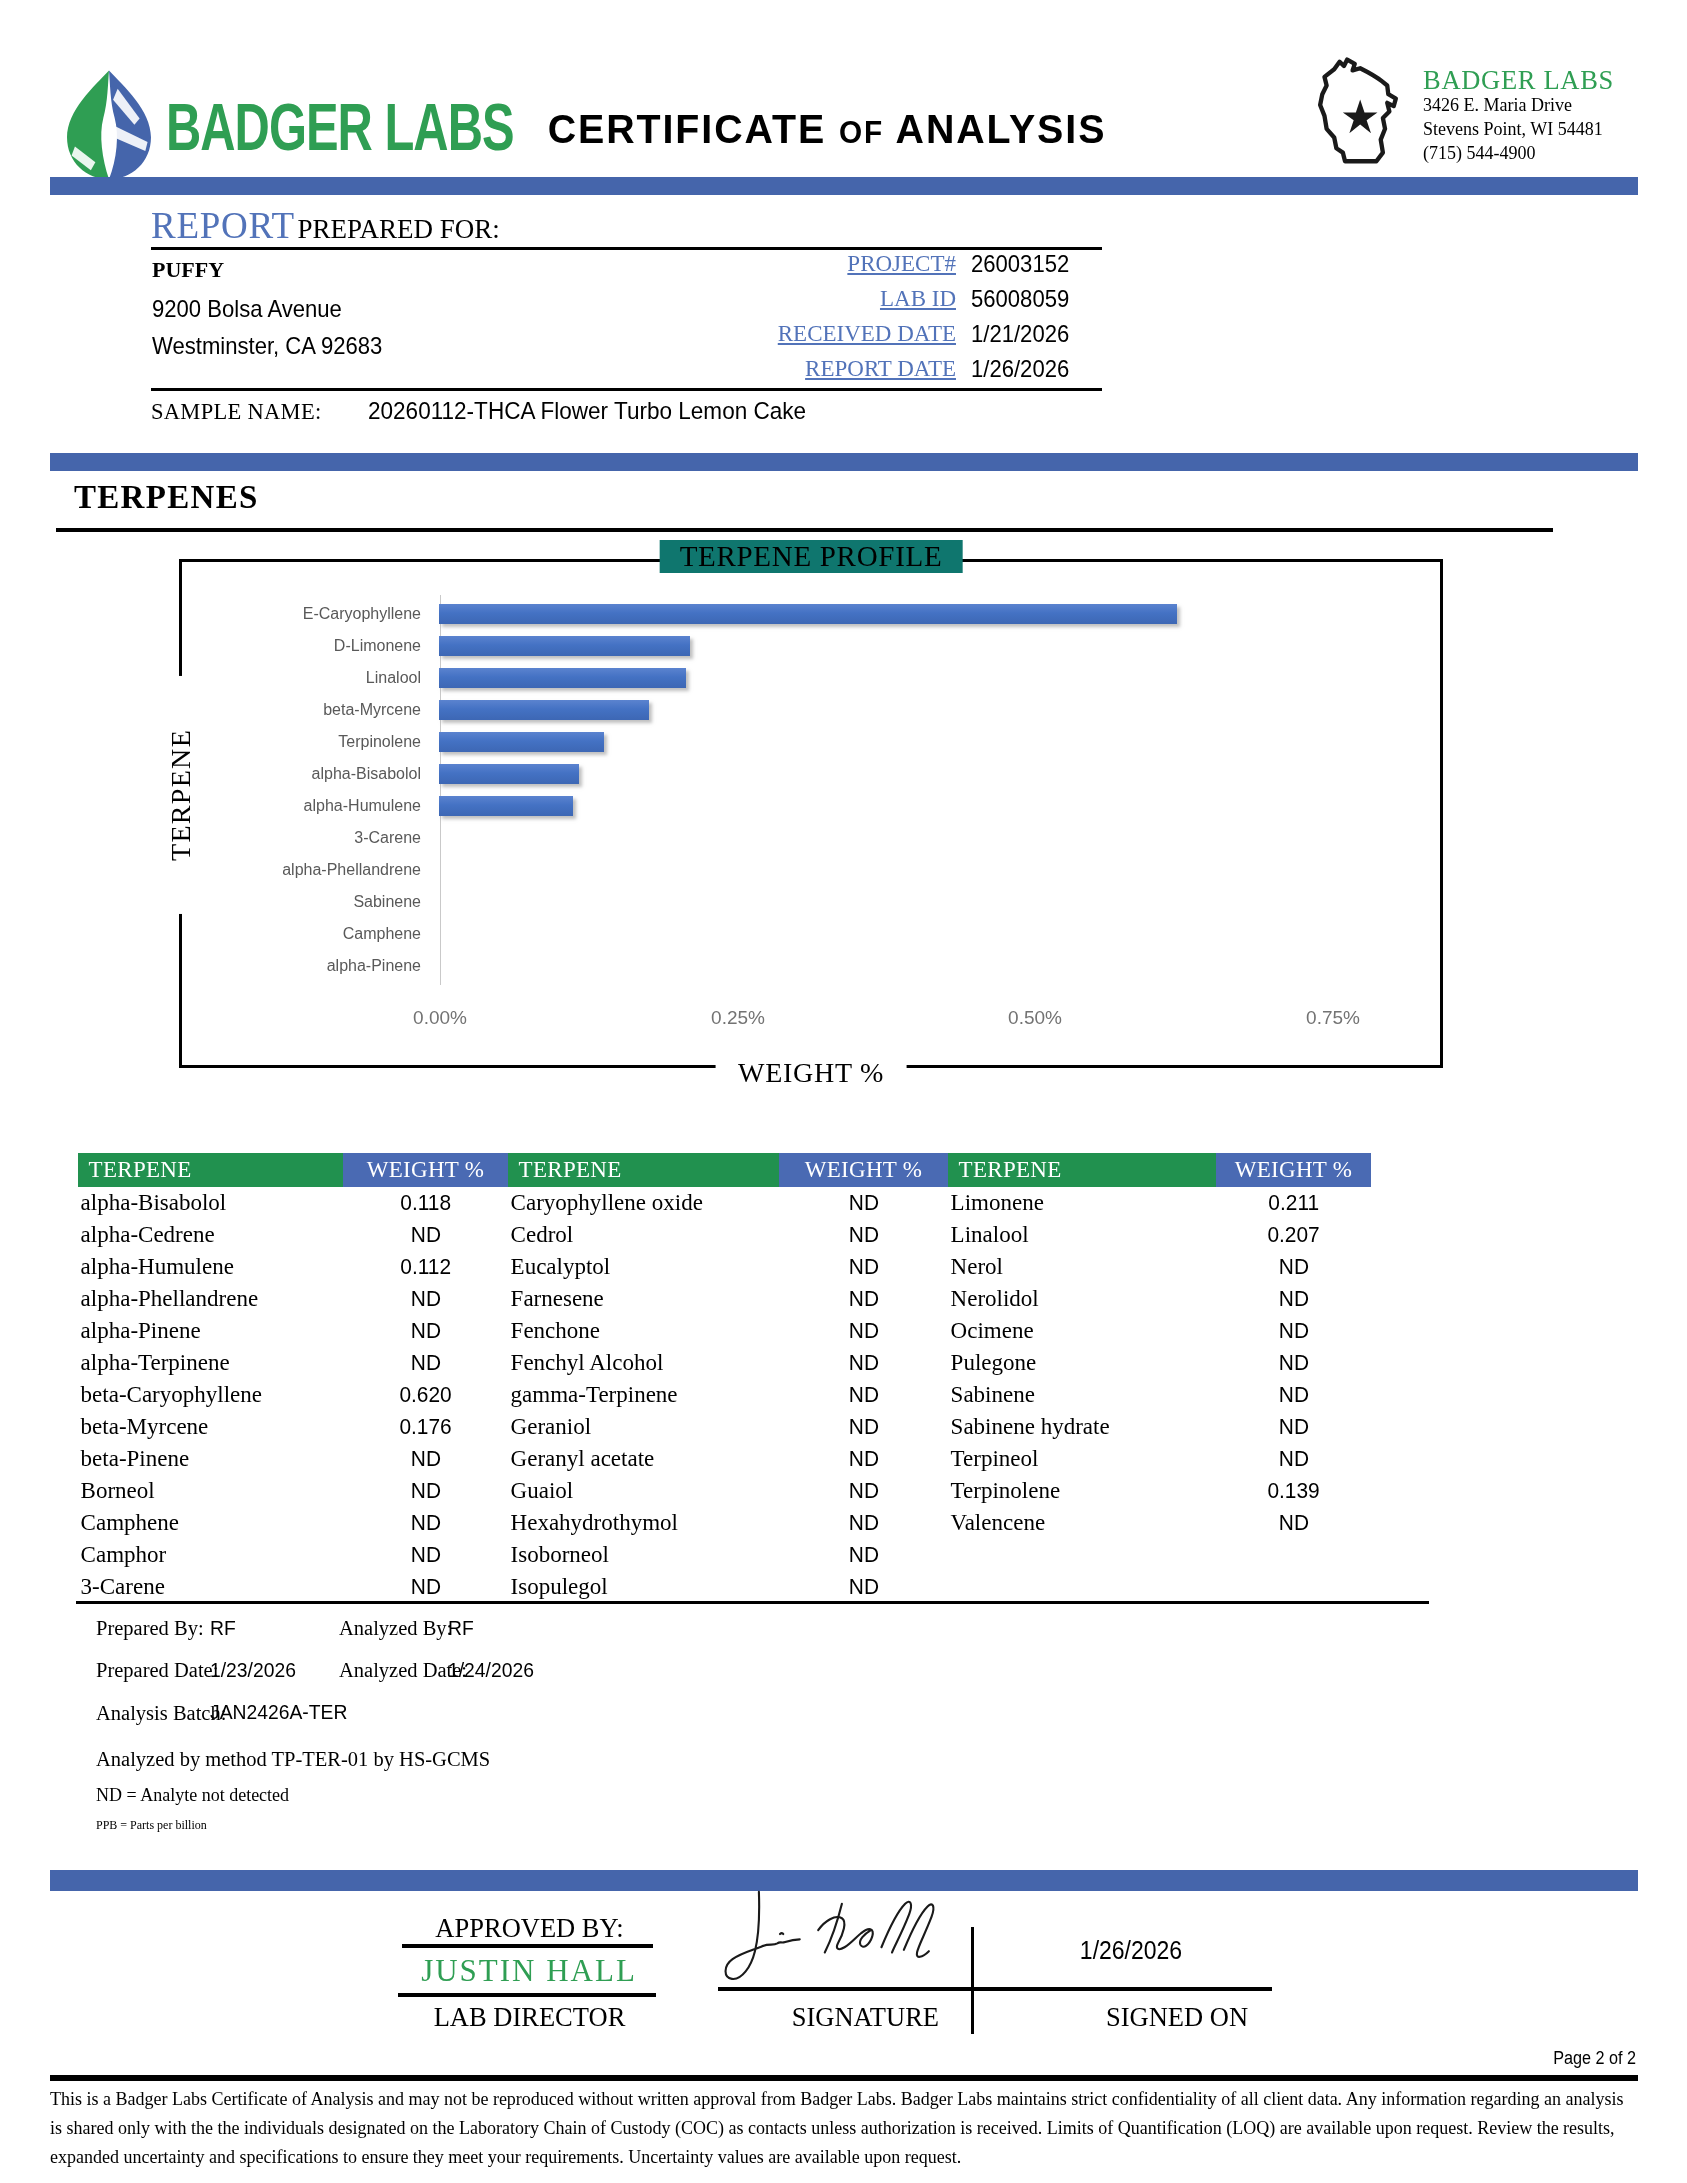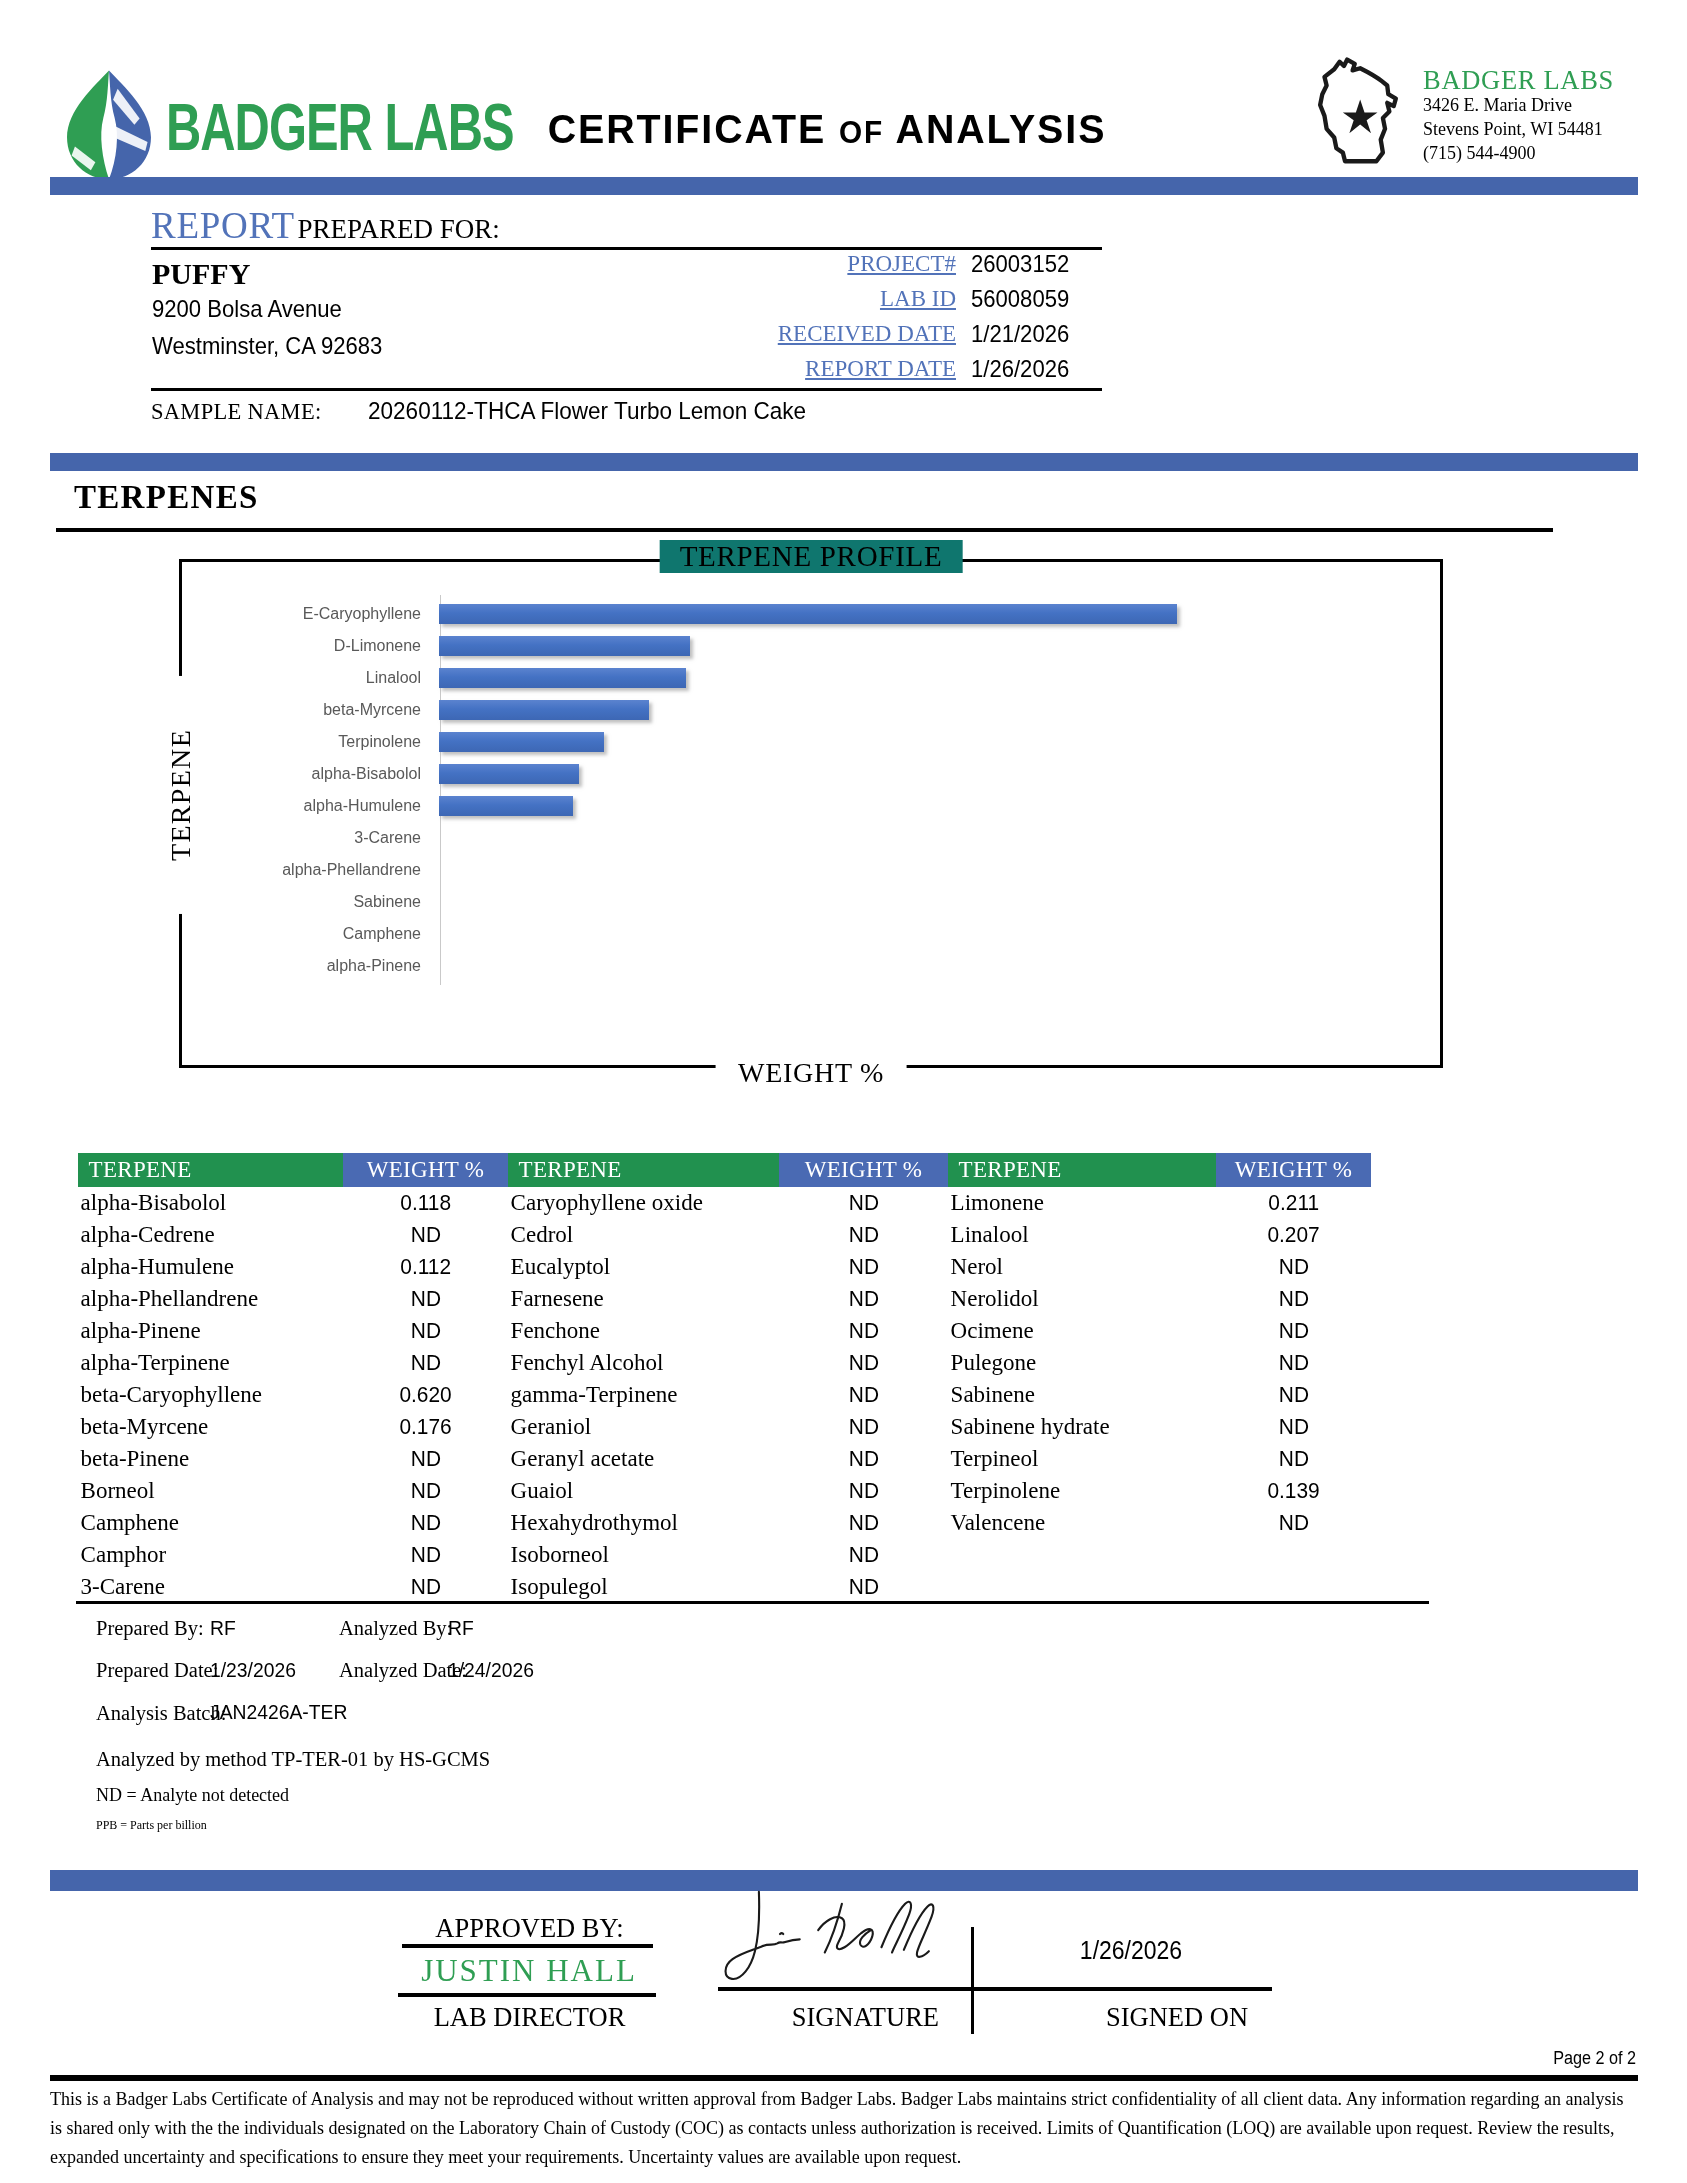--- a/index.html
+++ b/index.html
@@ -24,21 +24,21 @@
   .blue-bar{left:50px;width:1588px;height:18px;background:#4565ab;}
   .bar1{top:177px;} .bar2{top:453px;} .bar3{top:1870px;height:21px;}
 
   
   .report-head{left:151px;top:204px;white-space:nowrap;}
   .report-word{font-size:37px;color:#5273b9;letter-spacing:0.7px;}
   .prepared-for{font-size:27px;color:#000;}
   .hline{background:#000;height:3.3px;}
   .line1{left:151px;top:247px;width:951px;}
   .line2{left:151px;top:388px;width:951px;}
-  .client-name{left:152px;top:257px;font-weight:700;font-size:30px;}
+  .client-name{left:152px;top:257px;font-weight:700;font-size:22px;}
   .client-addr1{left:152px;top:295px;}
   .client-addr2{left:152px;top:332px;}
   .sans-val{font-family:"Liberation Sans",sans-serif;font-size:24px;transform:scaleX(0.92);transform-origin:left center;white-space:nowrap;}
   .meta-grid{left:466px;top:246px;display:grid;grid-template-columns:490px 284px;column-gap:14.6px;row-gap:0;}
   .meta-label{font-size:23px;color:#5273b9;text-align:right;height:35px;line-height:35px;white-space:nowrap;text-decoration:underline;}
   .meta-value{font-family:"Liberation Sans",sans-serif;font-size:24px;height:35px;line-height:35px;
               transform:scaleX(0.92);transform-origin:left center;white-space:nowrap;}
   .sample-row{left:151px;top:397px;display:flex;align-items:baseline;}
   .sample-label{font-size:22.5px;letter-spacing:0.3px;}
   .sample-value{margin-left:46px;font-size:24.5px;}
@@ -246,20 +246,26 @@
         </div>
         <div class="chart-row">
           <div class="chart-cat">Camphene</div>
           <div class="chart-barzone"></div>
         </div>
         <div class="chart-row">
           <div class="chart-cat">alpha-Pinene</div>
           <div class="chart-barzone"></div>
         </div>
       </div>
+    <div class="abs chart-ticks" id="chart-ticks">
+        <span class="chart-tick" style="left: 258px;">0.00%</span>
+        <span class="chart-tick" style="left: 556px;">0.25%</span>
+        <span class="chart-tick" style="left: 853px;">0.50%</span>
+        <span class="chart-tick" style="left: 1151px;">0.75%</span>
+      </div>
     <div class="abs chart-xlabel-mask">WEIGHT %</div>
   </div>
 
   <div class="abs rtable">
     <div class="rtable-header" id="rtable-header">
         <div class="hcell green">TERPENE</div>
         <div class="hcell blue">WEIGHT %</div>
         <div class="hcell green">TERPENE</div>
         <div class="hcell blue">WEIGHT %</div>
         <div class="hcell green">TERPENE</div>

